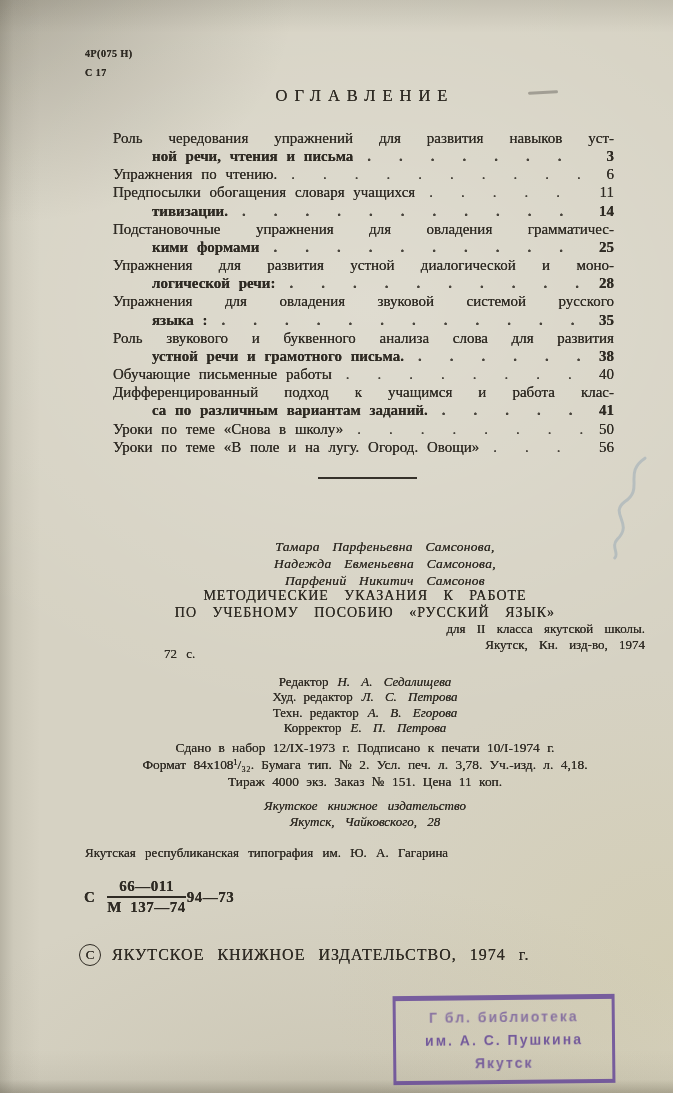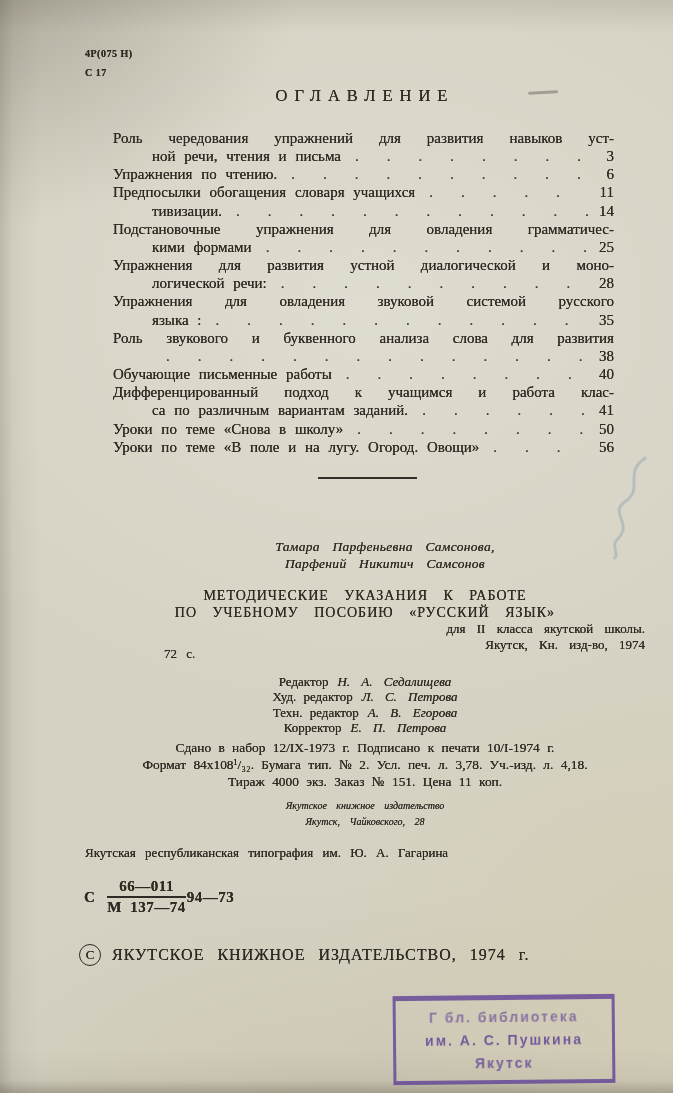--- a/index.html
+++ b/index.html
@@ -21,38 +21,38 @@
   .ink{text-shadow:0 0 0.5px currentColor;}
   .abs{position:absolute;}
 
   .header-codes{left:85px;top:44px;font-weight:bold;font-size:10px;line-height:19px;letter-spacing:0.5px;}
   .doc-title{left:85px;top:86px;width:560px;text-align:center;font-size:16.5px;letter-spacing:7px;word-spacing:2px;}
   .title-smudge{left:528px;top:91px;width:30px;height:3px;background:rgba(70,68,62,0.38);border-radius:2px;transform:rotate(-3deg);}
 
   .toc{left:113px;top:129px;width:501px;font-size:15px;word-spacing:5px;}
   .toc-line{line-height:18.15px;}
   .toc-line.full{text-align:justify;text-align-last:justify;}
-  .toc-line.cont{padding-left:39px;}
+  .toc-line.cont{padding-left:39px;font-weight:bold;}
   .toc-line.last{display:flex;align-items:baseline;}
   .toc-line.last .t{white-space:nowrap;}
   .toc-line.last .dots{flex:1;overflow:hidden;white-space:nowrap;letter-spacing:28px;padding-left:14px;opacity:.85;}
   .toc-line.last .pg{min-width:26px;text-align:right;word-spacing:0;}
 
   .rule{left:318px;top:477px;width:99px;height:2px;background:#35312a;}
 
   .authors{left:105px;top:539px;width:560px;text-align:center;font-style:italic;font-size:13.5px;line-height:16.8px;word-spacing:9px;letter-spacing:0.3px;}
   .book-caps{left:85px;top:588px;width:560px;text-align:center;font-size:14px;line-height:16.5px;letter-spacing:1px;word-spacing:11px;}
   .book-sub{left:85px;top:621px;width:560px;text-align:right;font-size:13px;line-height:15.5px;word-spacing:8px;}
   .pages-note{left:164px;top:646px;font-size:13px;word-spacing:6px;}
 
   .staff{left:85px;top:674px;width:560px;text-align:center;font-size:13px;line-height:15.4px;word-spacing:4px;}
   .staff .name{font-style:italic;margin-left:9px;word-spacing:8px;margin-top:16px;}
 
   .printinfo{left:85px;top:739px;width:560px;text-align:center;font-size:13.4px;line-height:17.2px;word-spacing:4px;}
-  .publisher{left:85px;top:798px;width:560px;text-align:center;font-style:italic;font-size:10px;line-height:15.5px;word-spacing:7px;}
+  .publisher{left:85px;top:798px;width:560px;text-align:center;font-style:italic;font-size:13px;line-height:15.5px;word-spacing:7px;}
   .printer{left:85px;top:845px;width:560px;text-align:left;font-size:13px;line-height:16px;word-spacing:6px;}
 
   .catalog{left:84px;top:878px;display:flex;align-items:center;font-weight:bold;font-size:15px;letter-spacing:0.5px;}
   .catalog .frac{display:inline-flex;flex-direction:column;text-align:center;margin-left:12px;line-height:17px;}
   .catalog .num{padding:0 8px 1px;border-bottom:2px solid #2f2b24;}
   .catalog .den{padding-top:1px;word-spacing:4px;}
   .catalog .suffix{margin-left:1px;}
 
   .copyright{left:79px;top:944px;display:flex;align-items:center;font-size:16px;letter-spacing:1px;word-spacing:8px;}
   .c-circle{display:inline-flex;align-items:center;justify-content:center;width:20px;height:20px;border:1.6px solid #2f2b24;border-radius:50%;font-size:13px;letter-spacing:0;margin-right:11px;flex:none;}
@@ -135,20 +135,21 @@
         <div class="toc-line full"><span class="t">Упражнения для овладения звуковой системой русского</span></div>
         <div class="toc-line cont last">
           <span class="t">языка  :</span>
           <span class="dots">..................</span>
           <span class="pg">35</span>
         </div>
       </div>
       <div class="toc-entry">
         <div class="toc-line full"><span class="t">Роль звукового и буквенного анализа слова для развития</span></div>
         <div class="toc-line cont last">
+          <span class="t">устной речи и грамотного письма.</span>
           <span class="dots">..................</span>
           <span class="pg">38</span>
         </div>
       </div>
       <div class="toc-entry">
         <div class="toc-line last">
           <span class="t">Обучающие письменные работы</span>
           <span class="dots">..................</span>
           <span class="pg">40</span>
         </div>
@@ -174,20 +175,21 @@
           <span class="dots">..................</span>
           <span class="pg">56</span>
         </div>
       </div>
     </div>
 
   <div class="abs rule"></div>
 
   <div class="abs authors ink">
     <div>Тамара Парфеньевна Самсонова,</div>
+    <div>Надежда Евменьевна Самсонова,</div>
     <div>Парфений Никитич Самсонов</div>
   </div>
 
   <div class="abs book-caps ink">
     <div>МЕТОДИЧЕСКИЕ УКАЗАНИЯ К РАБОТЕ</div>
     <div>ПО УЧЕБНОМУ ПОСОБИЮ «РУССКИЙ ЯЗЫК»</div>
   </div>
 
   <div class="abs book-sub ink">
     <div>для II класса якутской школы.</div>

